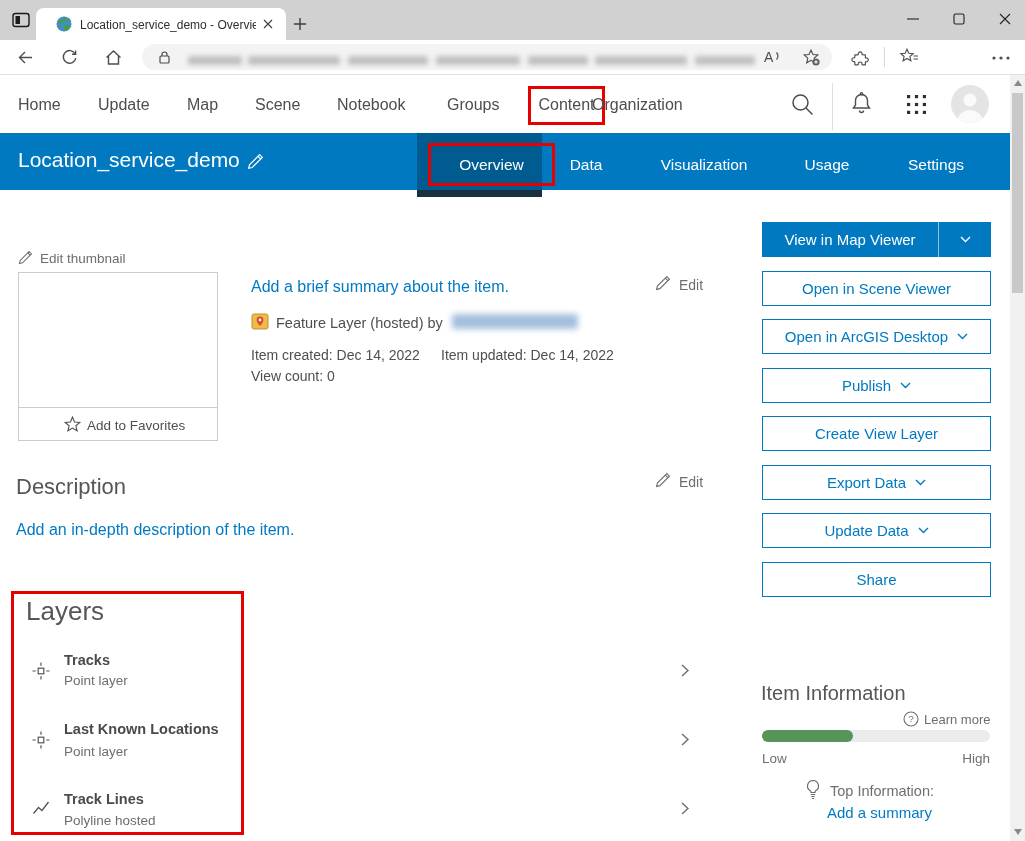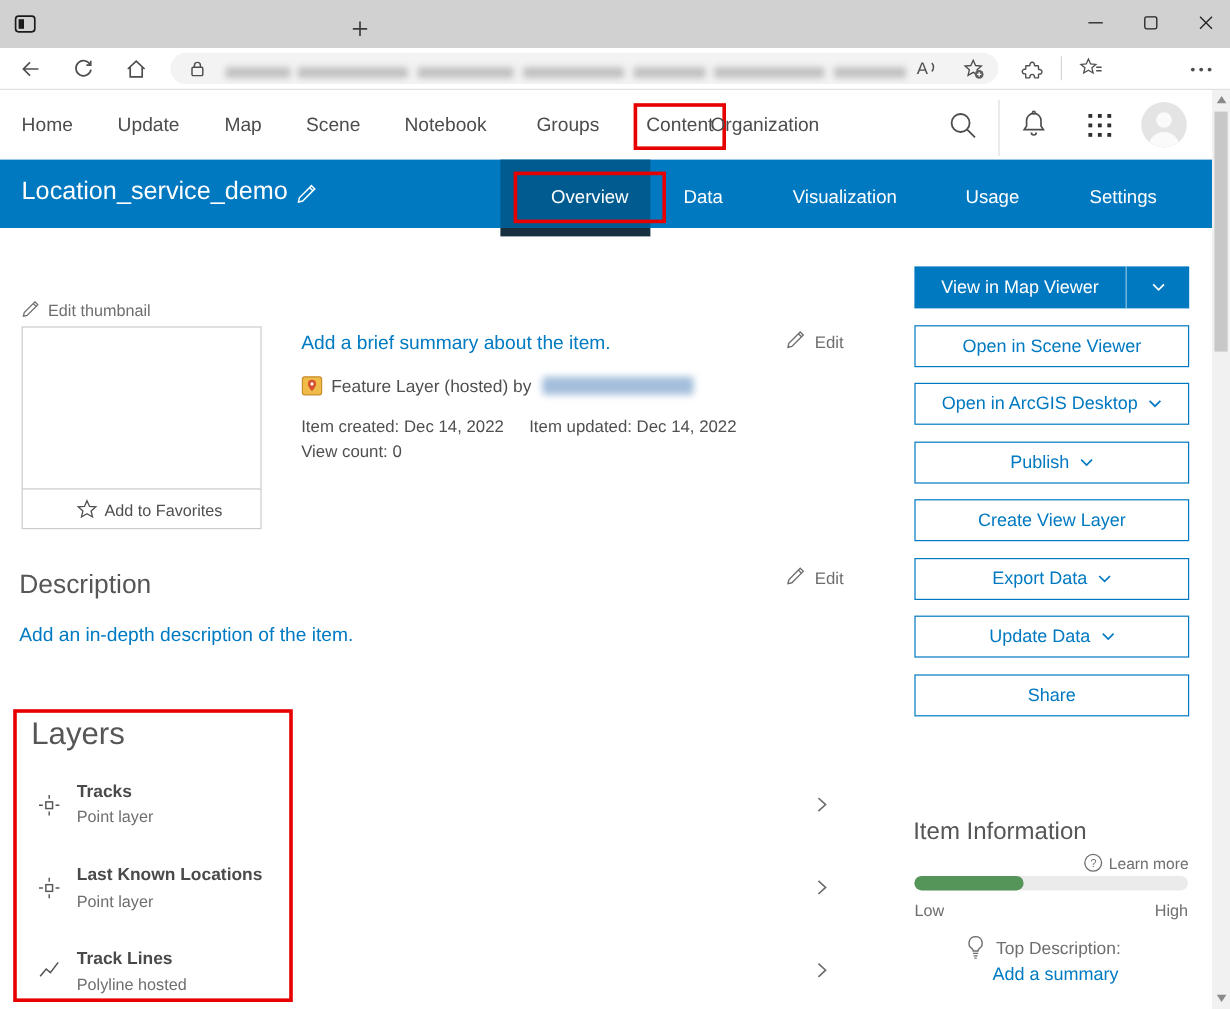--- a/index.html
+++ b/index.html
@@ -25,20 +25,37 @@
 </head>
 <body>
 
 <div id="tabstrip">
   <div class="abs" style="left:10px;top:9px">
     <svg width="22" height="22" viewBox="0 0 22 22">
         <rect x="3" y="4.5" width="16" height="13" rx="2.5" fill="none" stroke="#1b1b1b" stroke-width="1.4"></rect>
         <rect x="5.5" y="7" width="4.5" height="8" fill="#1b1b1b"></rect>
       </svg>
   </div>
+  <div id="tab">
+    <div class="abs" style="left:20px;top:8px">
+      <svg width="16" height="16" viewBox="0 0 16 16">
+          <circle cx="8" cy="8" r="7.5" fill="#3f8fd2"></circle>
+          <path d="M2 5 C4 3 6 4.5 7 3.5 C8 2.5 6.5 1 8.5 .8 C10 2 9 4 11 4.5 C9 6 7 5.5 6 7 C5 8.5 3 7 2 5z" fill="#4e9c3f"></path>
+          <path d="M9 9 c2-1 4 0 5 1.5 c-1 2.5-3 4-5 4.2 c-1.5-1.5 0-2.5-1-3.5 c-.8-.8-1-1.5 1-2.2z" fill="#4e9c3f"></path>
+          <path d="M1.2 10 c1.5-.5 3 .2 3.5 1.8 c-1.2.8-2.5.5-3.5-1.8z" fill="#4e9c3f"></path>
+          <path d="M12.5 1.8 c1.2.8 2.2 2 2.7 3.4 c-1.2.4-2.4-.2-2.9-1.4 c-.4-.9-.3-1.6.2-2z" fill="#4e9c3f"></path>
+        </svg>
+    </div>
+    <div class="title">Location_service_demo - Overvie</div>
+    <div class="abs" style="left:227px;top:11px">
+      <svg width="10" height="10" viewBox="0 0 10 10">
+          <path d="M1 1 L9 9 M9 1 L1 9" stroke="#444" stroke-width="1.2"></path>
+        </svg>
+    </div>
+  </div>
   <div class="abs" style="left:293px;top:17px">
     <svg width="14" height="14" viewBox="0 0 14 14">
         <path d="M7 1 v12 M1 7 h12" stroke="#3c3c3c" stroke-width="1.4"></path>
       </svg>
   </div>
   <div class="abs" style="left:907px;top:18px">
     <svg width="12" height="2" viewBox="0 0 12 2">
         <path d="M0 1 h12" stroke="#222" stroke-width="1.1"></path>
       </svg>
   </div>
@@ -333,19 +350,19 @@
   <div style="height: 12px; border-radius: 6px; background: rgb(86, 149, 89); width: 40%;"></div>
 </div>
 <span class="abs gray13" style="left:762px;top:751px">Low</span>
 <span class="abs gray13" style="left:990px;top:751px;transform:translateX(-100%)">High</span>
 <div class="abs" style="left:803px;top:779px">
   <svg width="20" height="22" viewBox="0 0 20 22">
       <path d="M10 1.5 a5.5 5.5 0 0 1 3 10.1 c-.6.4-1 1.1-1 1.9 h-4 c0-.8-.4-1.5-1-1.9 A5.5 5.5 0 0 1 10 1.5 z" fill="none" stroke="#6e6e6e" stroke-width="1.2"></path>
       <path d="M7.8 15.5 h4.4 M8.3 17.5 h3.4 M9 19.5 h2" stroke="#6e6e6e" stroke-width="1.1"></path>
     </svg>
 </div>
-<span class="abs" style="left:830px;top:783px;font-size:14.5px;color:#6e6e6e">Top Description:</span>
+<span class="abs" style="left:830px;top:783px;font-size:14.5px;color:#6e6e6e">Top Information:</span>
 <span class="abs link" style="left:827px;top:804px;font-size:15px">Add a summary</span>
 
 <div class="abs" style="left:1010px;top:75px;width:15px;height:766px;background:#f1f1f1"></div>
 <div class="abs" style="left:1014px;top:80px;width:0;height:0;border-left:4px solid transparent;border-right:4px solid transparent;border-bottom:6px solid #8a8a8a"></div>
 <div class="abs" style="left:1012px;top:93px;width:11px;height:200px;background:#c8c8c8"></div>
 <div class="abs" style="left:1014px;top:829px;width:0;height:0;border-left:4px solid transparent;border-right:4px solid transparent;border-top:6px solid #8a8a8a"></div>
 
 </body></html>

